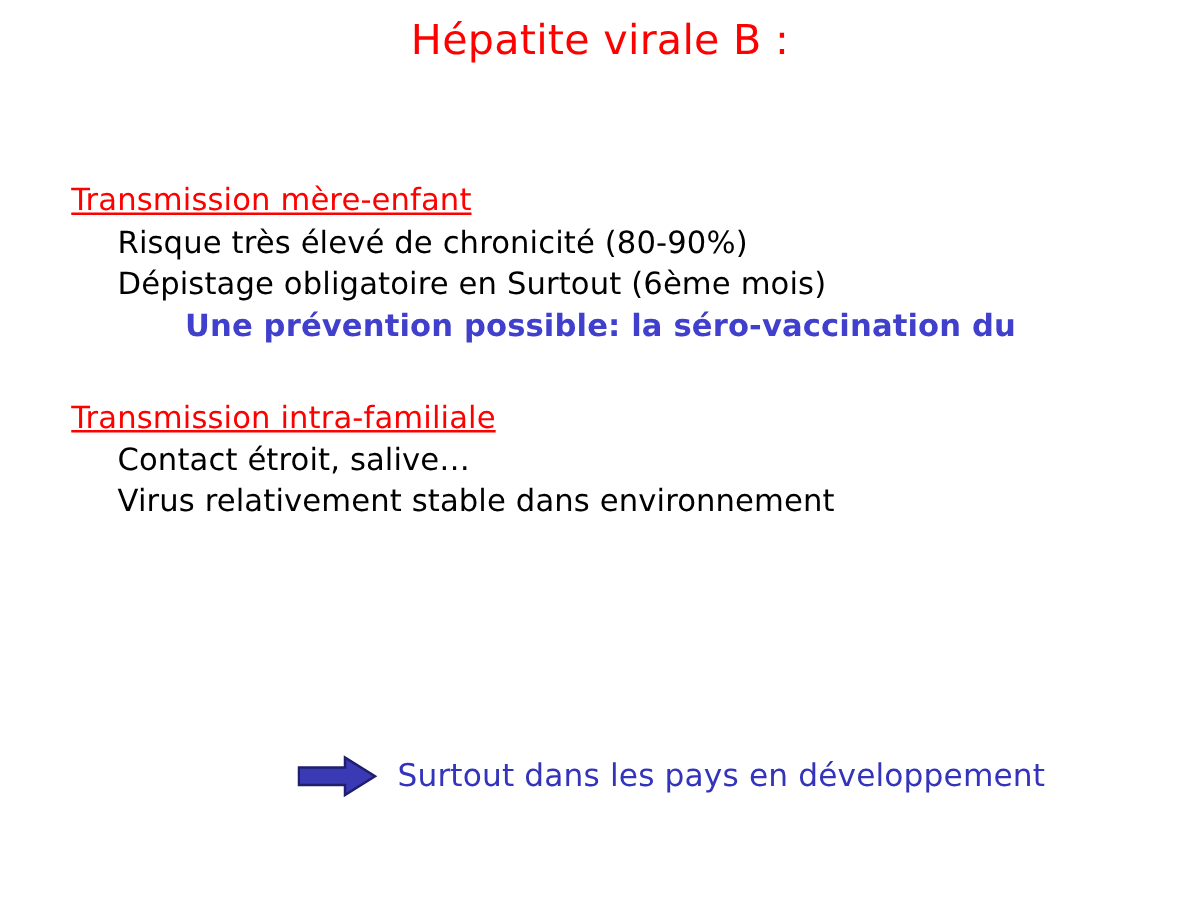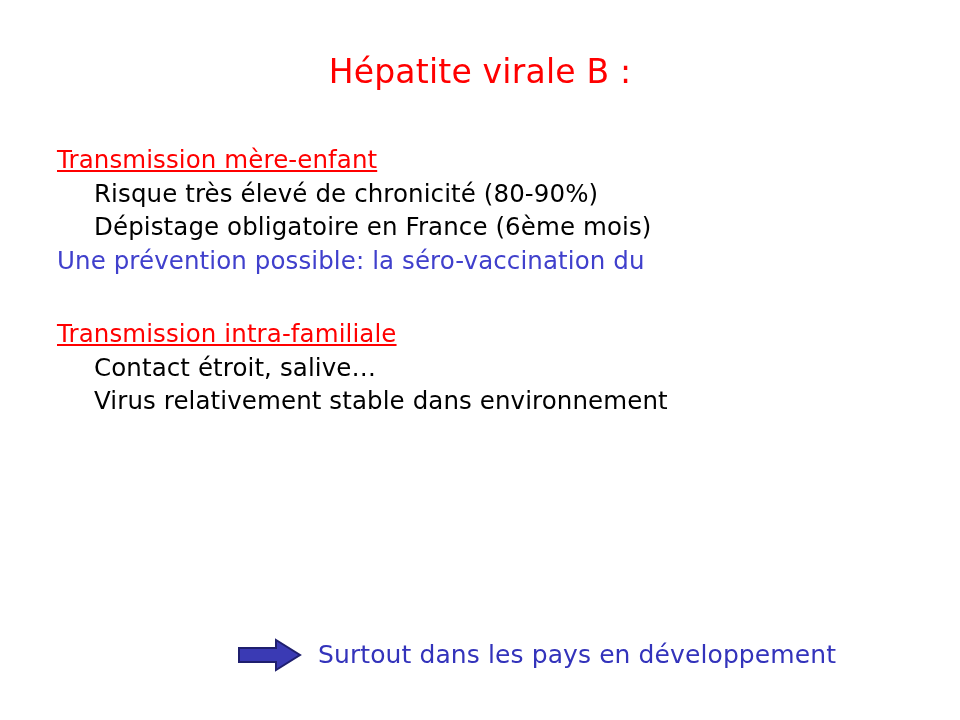--- a/index.html
+++ b/index.html
@@ -28,21 +28,20 @@
     width: 960px;
     text-align: center;
     line-height: 1.12;
   }
   .title-line {
     display: block;
     font-size: 33px;
     font-weight: 400;
     letter-spacing: 0.2px;
     white-space: nowrap;
-    margin-top: 40px;
   }
   .title-line-1 { color: #ff0000; }
   .title-line-2 { color: #3333aa; }
 
   
   .body-block {
     position: absolute;
     left: 57px;
     top: 143px;
     width: 880px;
@@ -58,28 +57,30 @@
     color: #ff0000;
     margin-left: 0;
     text-decoration: underline;
   }
   .line.item {
     color: #000000;
     margin-left: 37px;
   }
   .line.item-blue {
     color: #4040cc;
+    margin-left: 91px;
+    font-weight: bold;
   }
   .spacer-md { display: block; height: 40px; }
 
   
   .callout {
     position: absolute;
     left: 238px;
-    top: 638px;
+    top: 604px;
     display: flex;
     align-items: center;
   }
   .arrow-icon {
     width: 64px;
     height: 34px;
     flex: 0 0 auto;
     display: block;
   }
   .callout-text {
@@ -98,21 +99,21 @@
 
   <div class="title-block">
     <span class="title-line title-line-1">Hépatite virale B :</span>
   </div>
 
   <div class="body-block">
 
     <span class="line heading">Transmission mère-enfant</span>
 
     <span class="line item">Risque très élevé de chronicité (80-90%)</span>
-    <span class="line item">Dépistage obligatoire en France (6ème mois)</span>
+    <span class="line item">Dépistage obligatoire en Surtout (6ème mois)</span>
     <span class="line item-blue">Une prévention possible: la séro-vaccination du</span>
 
     <span class="spacer-md"></span>
 
     <span class="line heading">Transmission intra-familiale</span>
 
     <span class="line item">Contact étroit, salive…</span>
     <span class="line item">Virus relativement stable dans environnement</span>
   </div>
 

